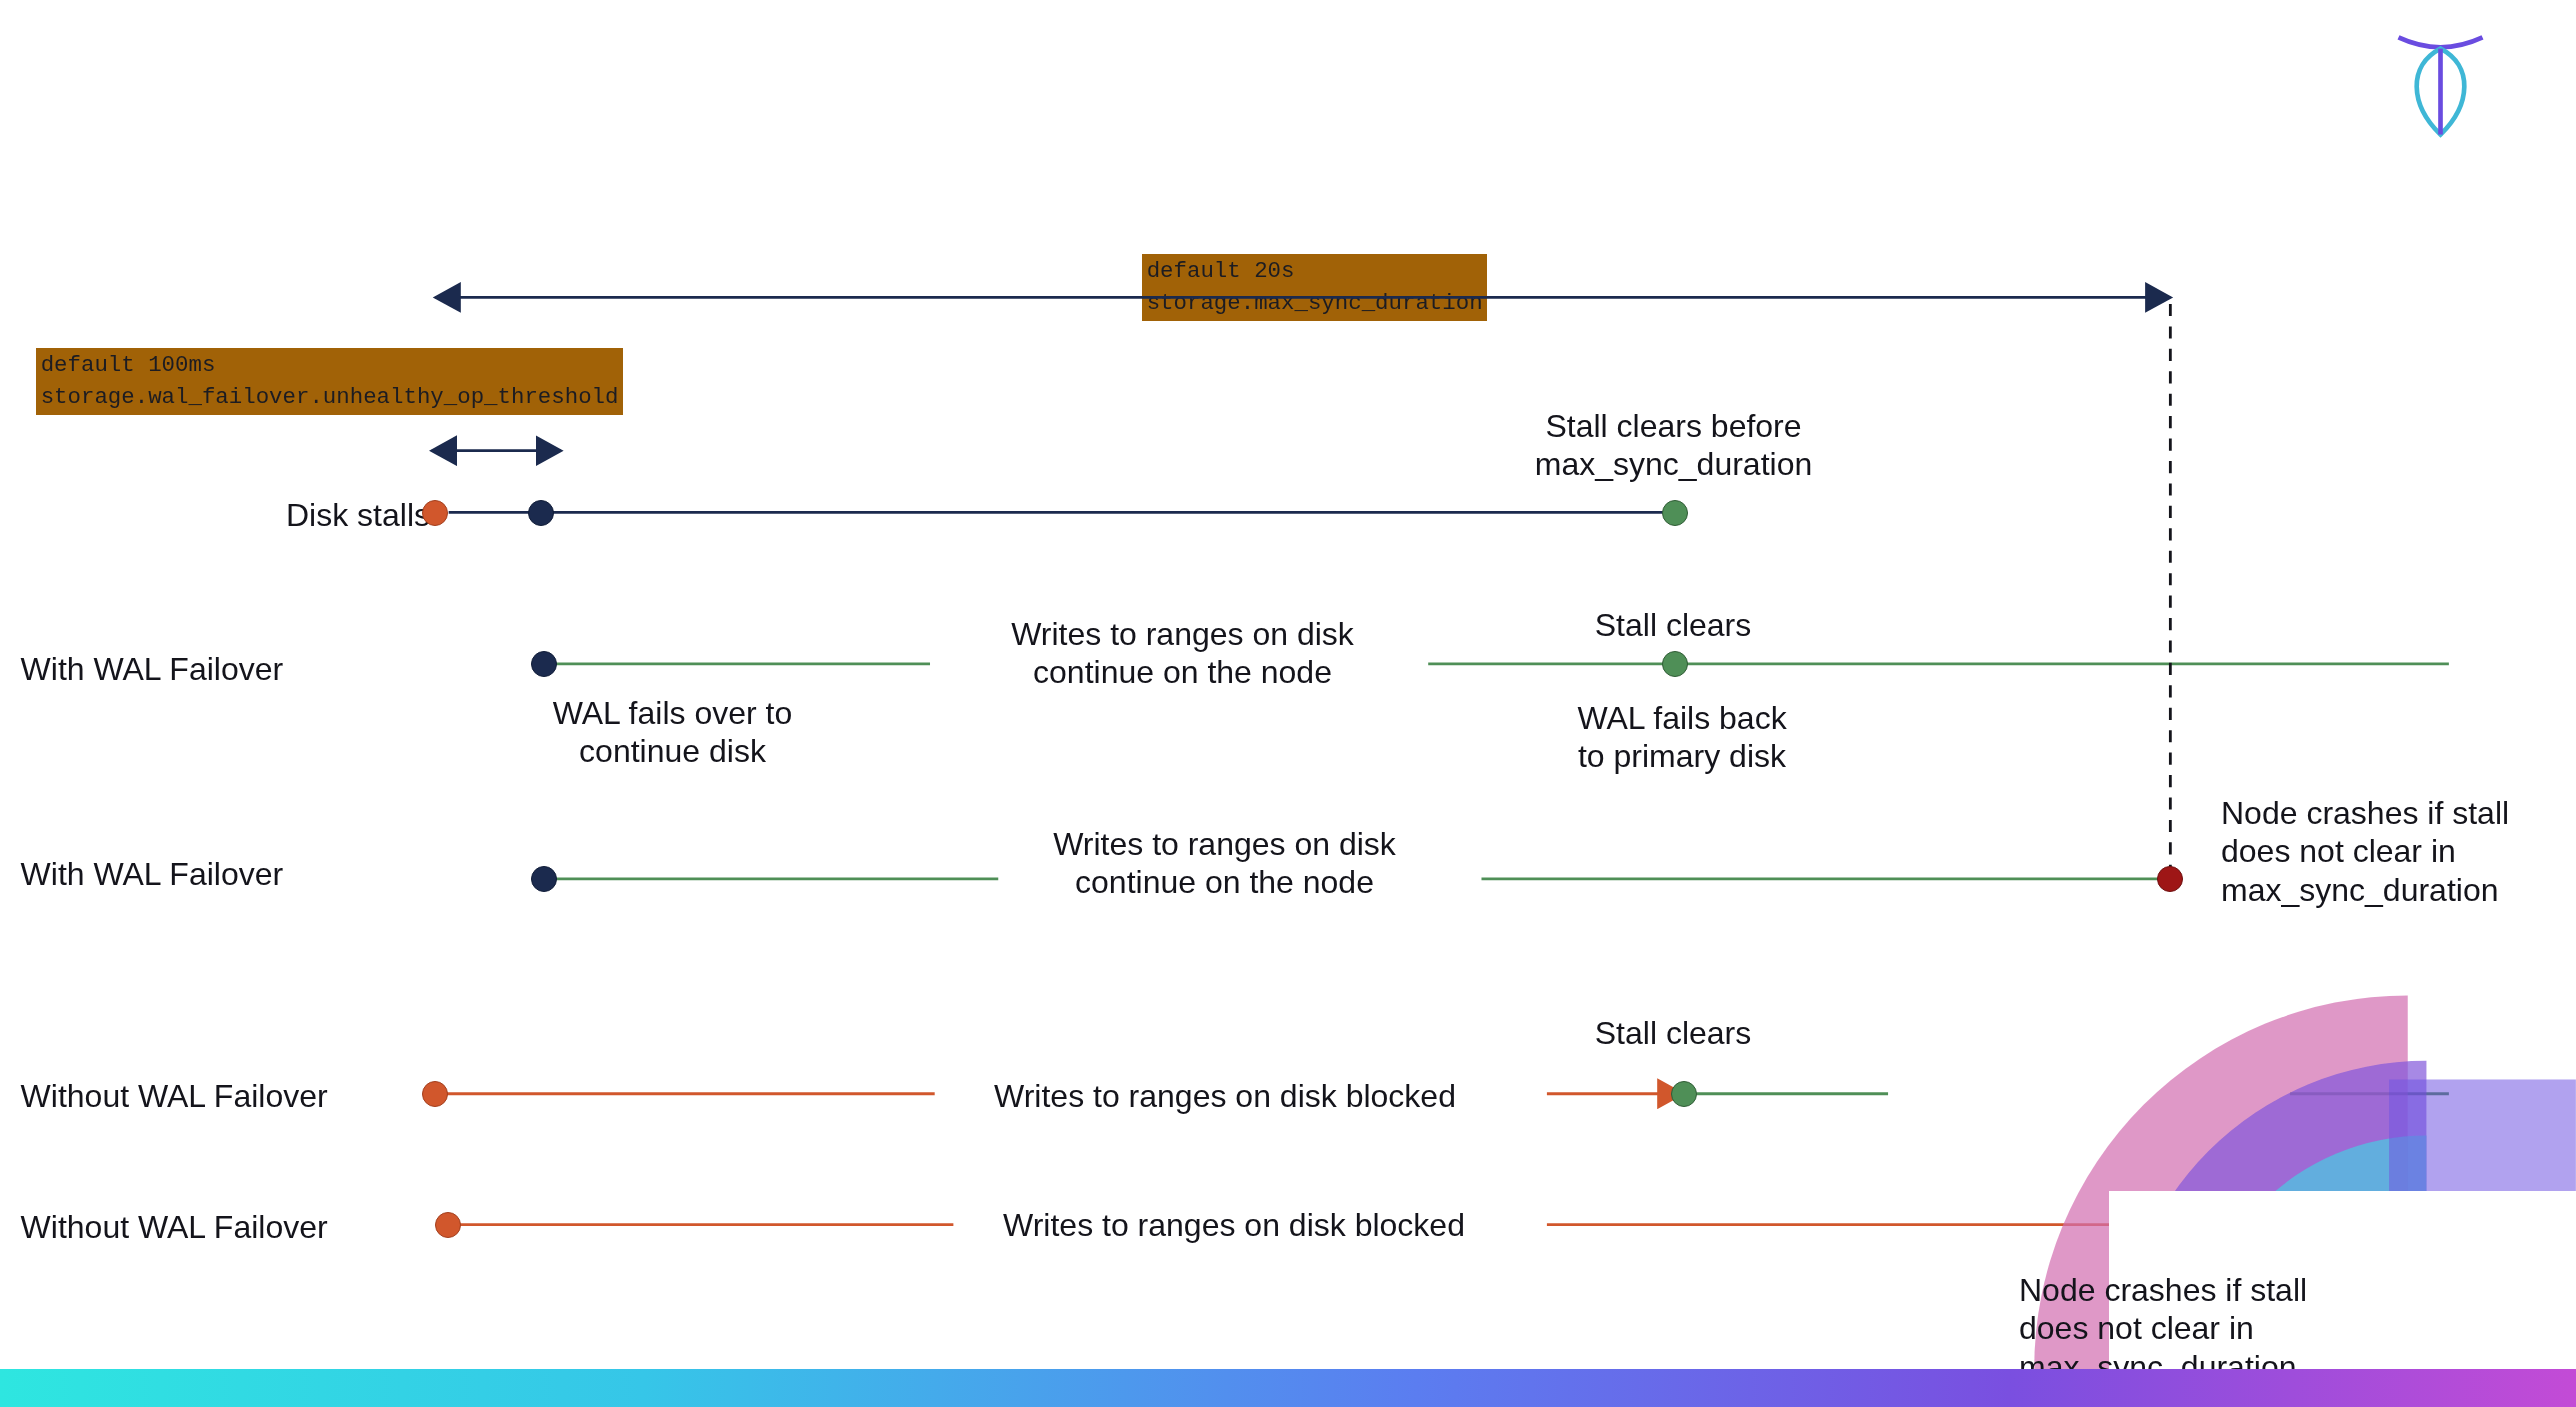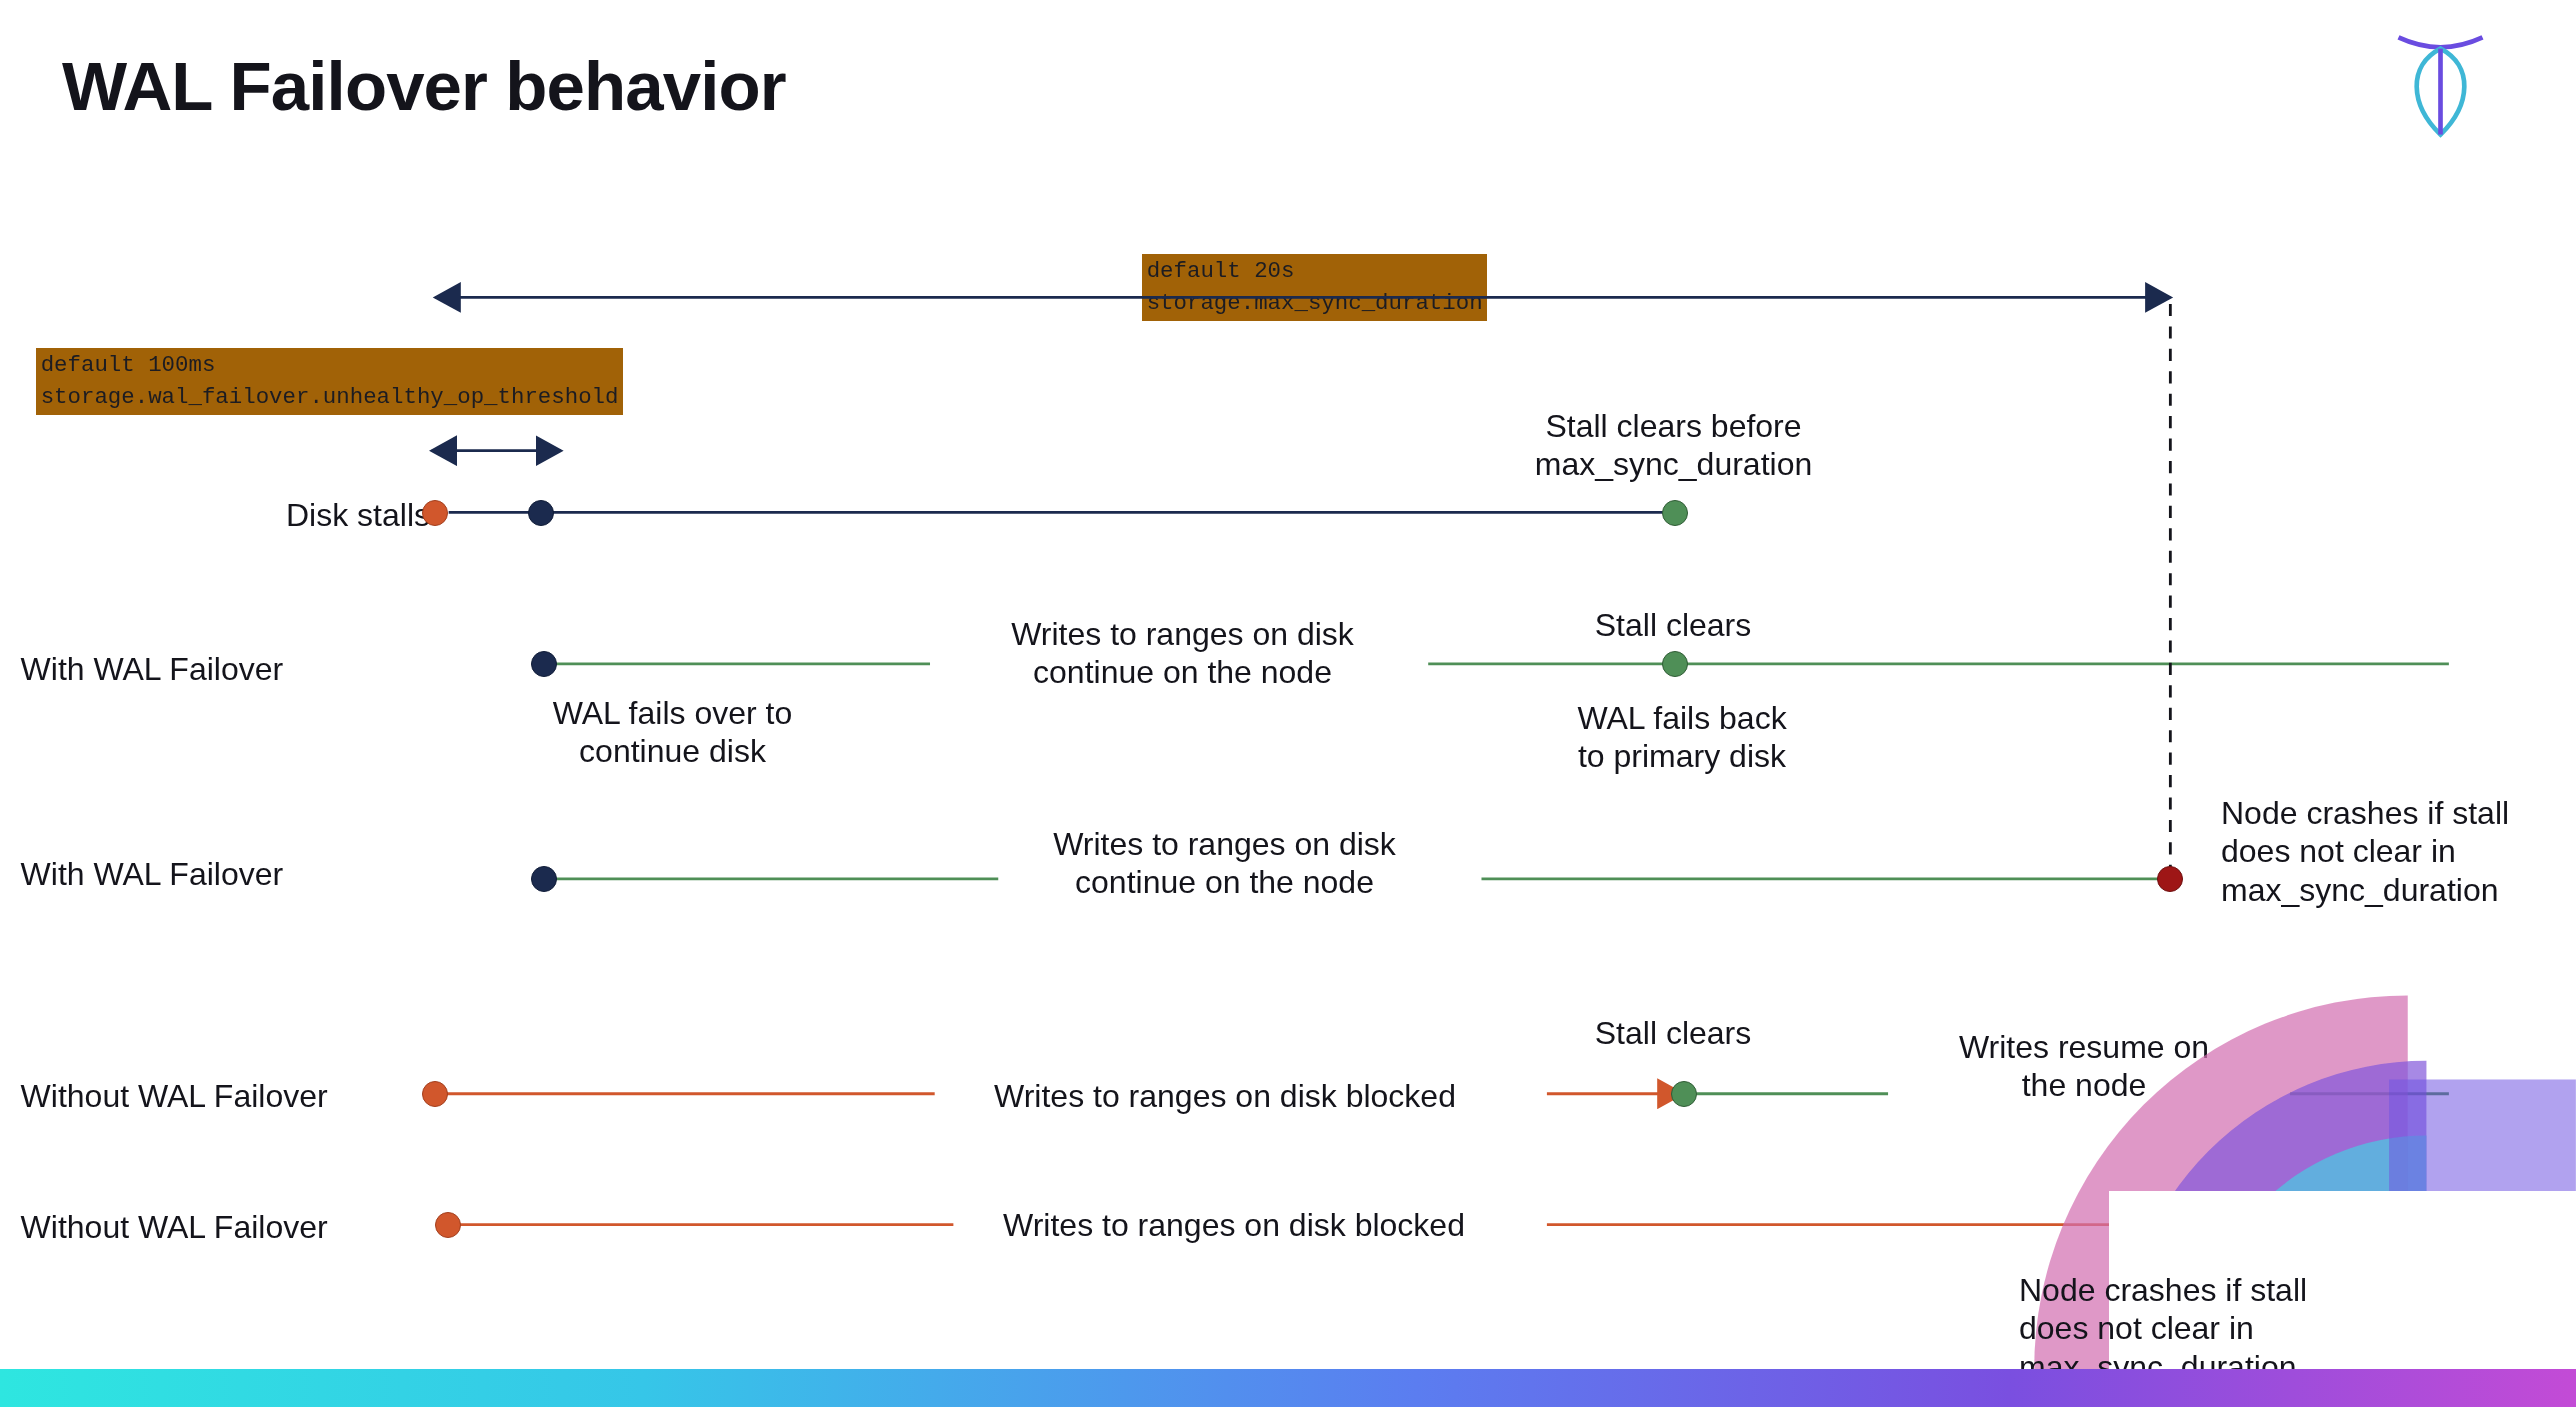--- a/index.html
+++ b/index.html
@@ -56,21 +56,20 @@
   .deco{position:absolute;right:0;bottom:39px;width:598px;height:523px;overflow:hidden;}
   .callout-box{
     position:absolute;right:0;bottom:39px;width:467px;height:178px;background:#ffffff;
   }
 </style>
 </head>
 <body>
 
 <div id="slide">
 
-  <div class="title">WAL Failover behavior</div>
 
   <div class="logo">
     <svg viewBox="0 0 110 120" width="103" height="112" aria-hidden="true">
       <path d="M10 8 C40 22 70 22 100 8" stroke="#6a4ce0" stroke-width="5" fill="none"></path>
       <path d="M55 20 C20 38 22 80 55 112 C88 80 90 38 55 20 Z" stroke="#3fb7d6" stroke-width="5" fill="none"></path>
       <path d="M55 20 L55 112" stroke="#6a4ce0" stroke-width="5" fill="none"></path>
     </svg>
   </div>
 
   <div class="code" style="left:1142px;top:254px;">default 20s
@@ -140,22 +139,20 @@
 continue on the node</div>
   <div class="lbl" style="left:2221px;top:794px;width:374px;">Node crashes if stall
 does not clear in
 max_sync_duration</div>
 
   <div class="lbl" style="left:20.6px;top:1077px;width:439px;">Without WAL Failover</div>
   <div class="dot orange" style="left:422px;top:1081px;"></div>
   <div class="dot green" style="left:1671px;top:1081px;"></div>
   <div class="lbl center" style="left:935px;top:1077px;width:580px;">Writes to ranges on disk  blocked</div>
   <div class="lbl center" style="left:1486px;top:1014px;width:374px;">Stall clears</div>
-  <div class="lbl center" style="left:1897px;top:1028px;width:374px;">Writes resume on
-the node</div>
 
   <div class="lbl" style="left:20.6px;top:1208px;width:467px;">Without WAL Failover</div>
   <div class="dot orange" style="left:435px;top:1212px;"></div>
   <div class="dot red" style="left:2159px;top:1212px;"></div>
   <div class="lbl center" style="left:944px;top:1206px;width:580px;">Writes to ranges on disk  blocked</div>
 
   <div class="deco">
     <svg viewBox="0 0 640 560" width="598" height="523" aria-hidden="true">
       <g opacity="0.95">
         <path d="M60 560 A400 400 0 0 1 460 160 L460 560 Z" fill="#d36fb0" opacity="0.75"></path>

